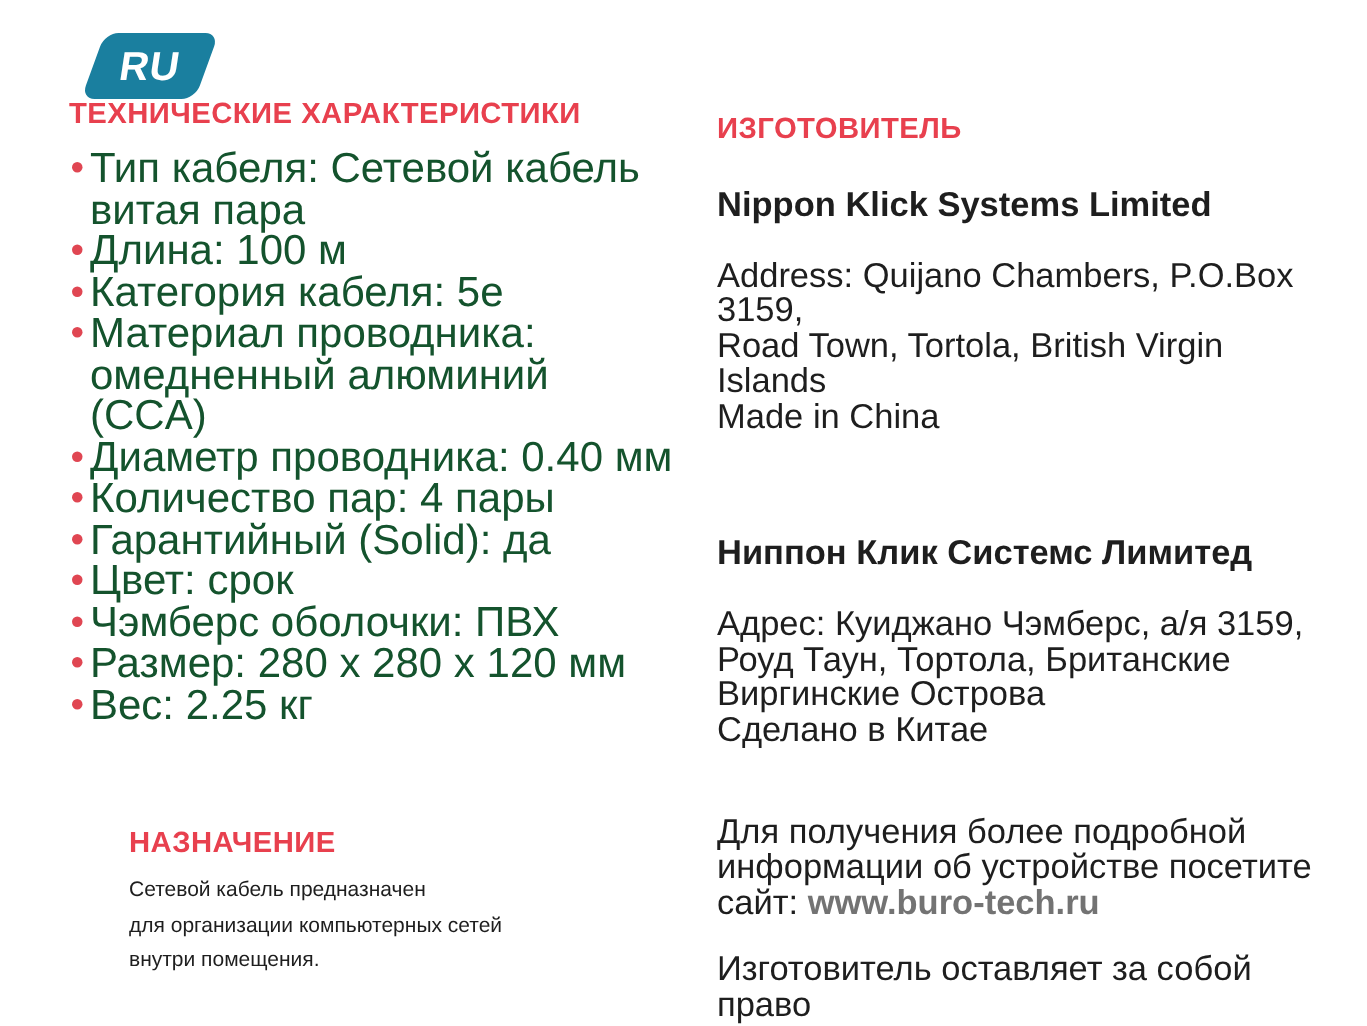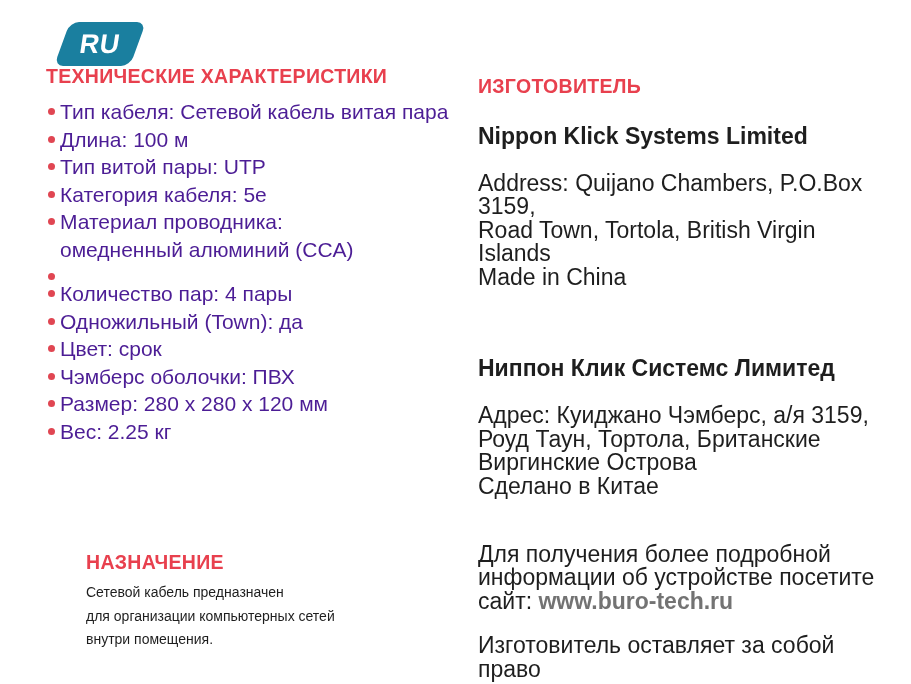--- a/index.html
+++ b/index.html
@@ -47,23 +47,23 @@
   
   .specs {
     position: absolute;
     left: 46px;
     top: 65px;
     width: 404px;
   }
   .specs .section-title { margin-bottom: 11px; }
   .spec-list {
     list-style: none;
-    font-size: 21px;
+    font-size: 28px;
     line-height: 27.5px;
-    color: #4c1d95;
+    color: #14532d;
   }
   .spec-list li { display: flex; align-items: flex-start; }
   .bullet {
     flex: 0 0 auto;
     width: 7px;
     height: 7px;
     border-radius: 50%;
     background: #e04652;
     margin: 10px 5px 0 2px;
   }
@@ -121,41 +121,38 @@
       <li>
           <span class="bullet"></span>
           <span class="li-text">Тип кабеля: Сетевой кабель витая пара</span>
         </li>
       <li>
           <span class="bullet"></span>
           <span class="li-text">Длина: 100 м</span>
         </li>
       <li>
           <span class="bullet"></span>
-          <span class="li-text">Тип витой пары: UTP</span>
-        </li>
-      <li>
-          <span class="bullet"></span>
           <span class="li-text">Категория кабеля: 5e</span>
         </li>
       <li>
           <span class="bullet"></span>
           <span class="li-text">Материал проводника:
 омедненный алюминий (CCA)</span>
         </li>
       <li>
           <span class="bullet"></span>
+          <span class="li-text">Диаметр проводника: 0.40 мм</span>
         </li>
       <li>
           <span class="bullet"></span>
           <span class="li-text">Количество пар: 4 пары</span>
         </li>
       <li>
           <span class="bullet"></span>
-          <span class="li-text">Одножильный (Town): да</span>
+          <span class="li-text">Гарантийный (Solid): да</span>
         </li>
       <li>
           <span class="bullet"></span>
           <span class="li-text">Цвет: срок</span>
         </li>
       <li>
           <span class="bullet"></span>
           <span class="li-text">Чэмберс оболочки: ПВХ</span>
         </li>
       <li>

